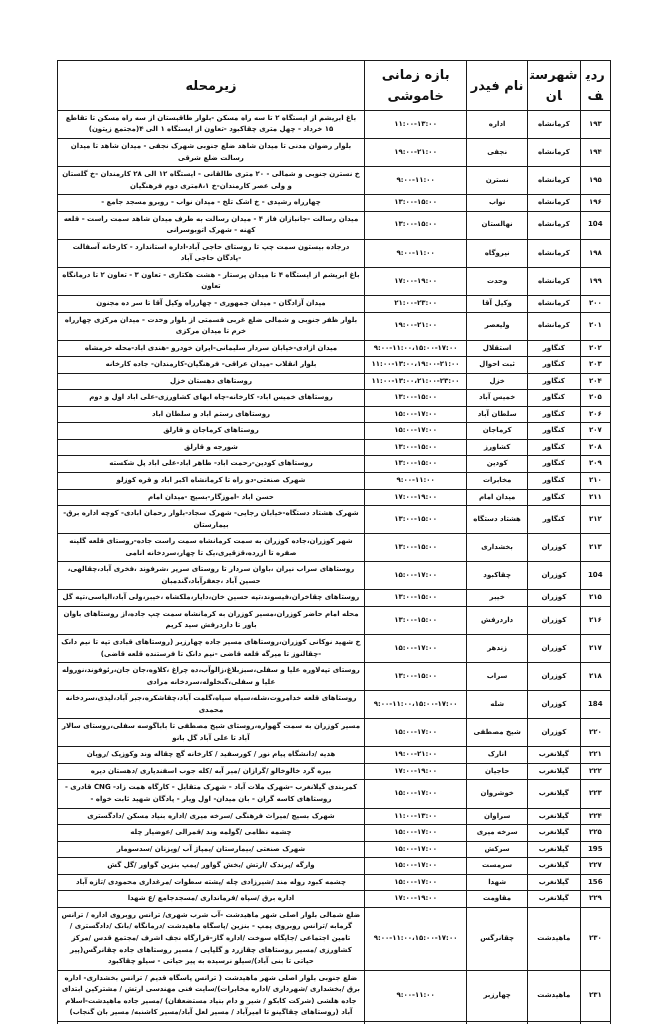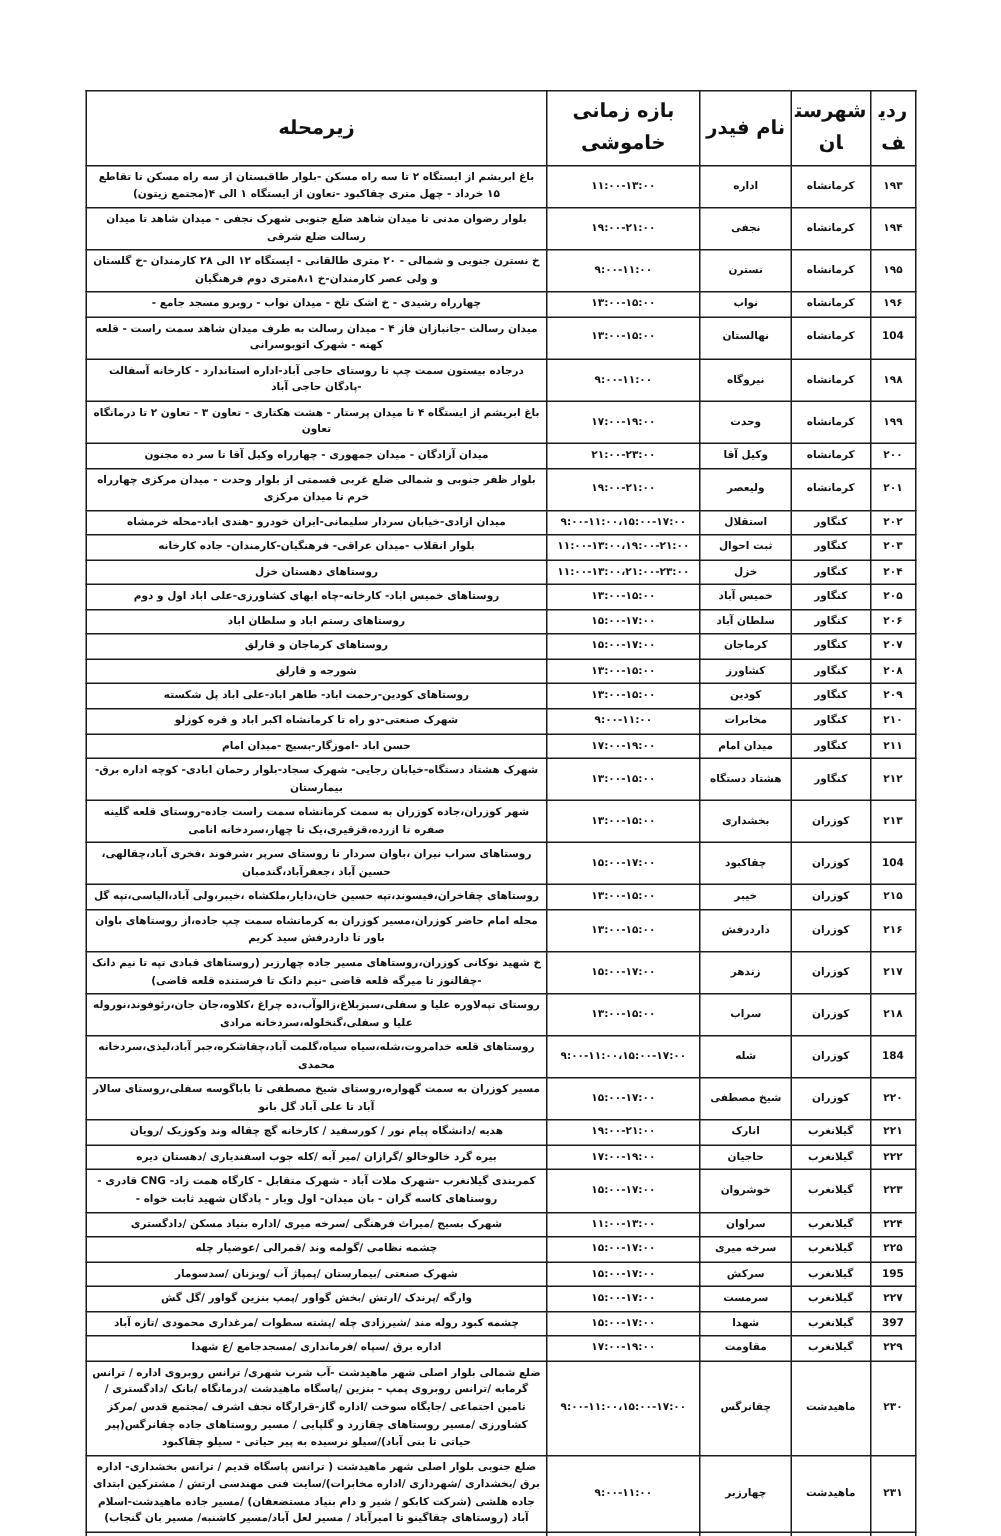--- a/index.html
+++ b/index.html
@@ -295,21 +295,21 @@
             <td class="cell-subarea">شهرک صنعتی /بیمارستان /پمپاژ آب /ویزنان /سدسومار</td>
           </tr>
           <tr>
             <td class="cell-row-number">۲۲۷</td>
             <td class="cell-county">گیلانغرب</td>
             <td class="cell-feeder">سرمست</td>
             <td class="cell-time">۱۵:۰۰-۱۷:۰۰</td>
             <td class="cell-subarea">وارگه /پرندک /ارتش /بخش گواور /پمپ بنزین گواور /گل گش</td>
           </tr>
           <tr>
-            <td class="cell-row-number">397</td>
+            <td class="cell-row-number">156</td>
             <td class="cell-county">گیلانغرب</td>
             <td class="cell-feeder">شهدا</td>
             <td class="cell-time">۱۵:۰۰-۱۷:۰۰</td>
             <td class="cell-subarea">چشمه کبود روله مند /شیرزادی چله /پشته سطوات /مرغداری محمودی /تازه آباد</td>
           </tr>
           <tr>
             <td class="cell-row-number">۲۲۹</td>
             <td class="cell-county">گیلانغرب</td>
             <td class="cell-feeder">مقاومت</td>
             <td class="cell-time">۱۷:۰۰-۱۹:۰۰</td>

